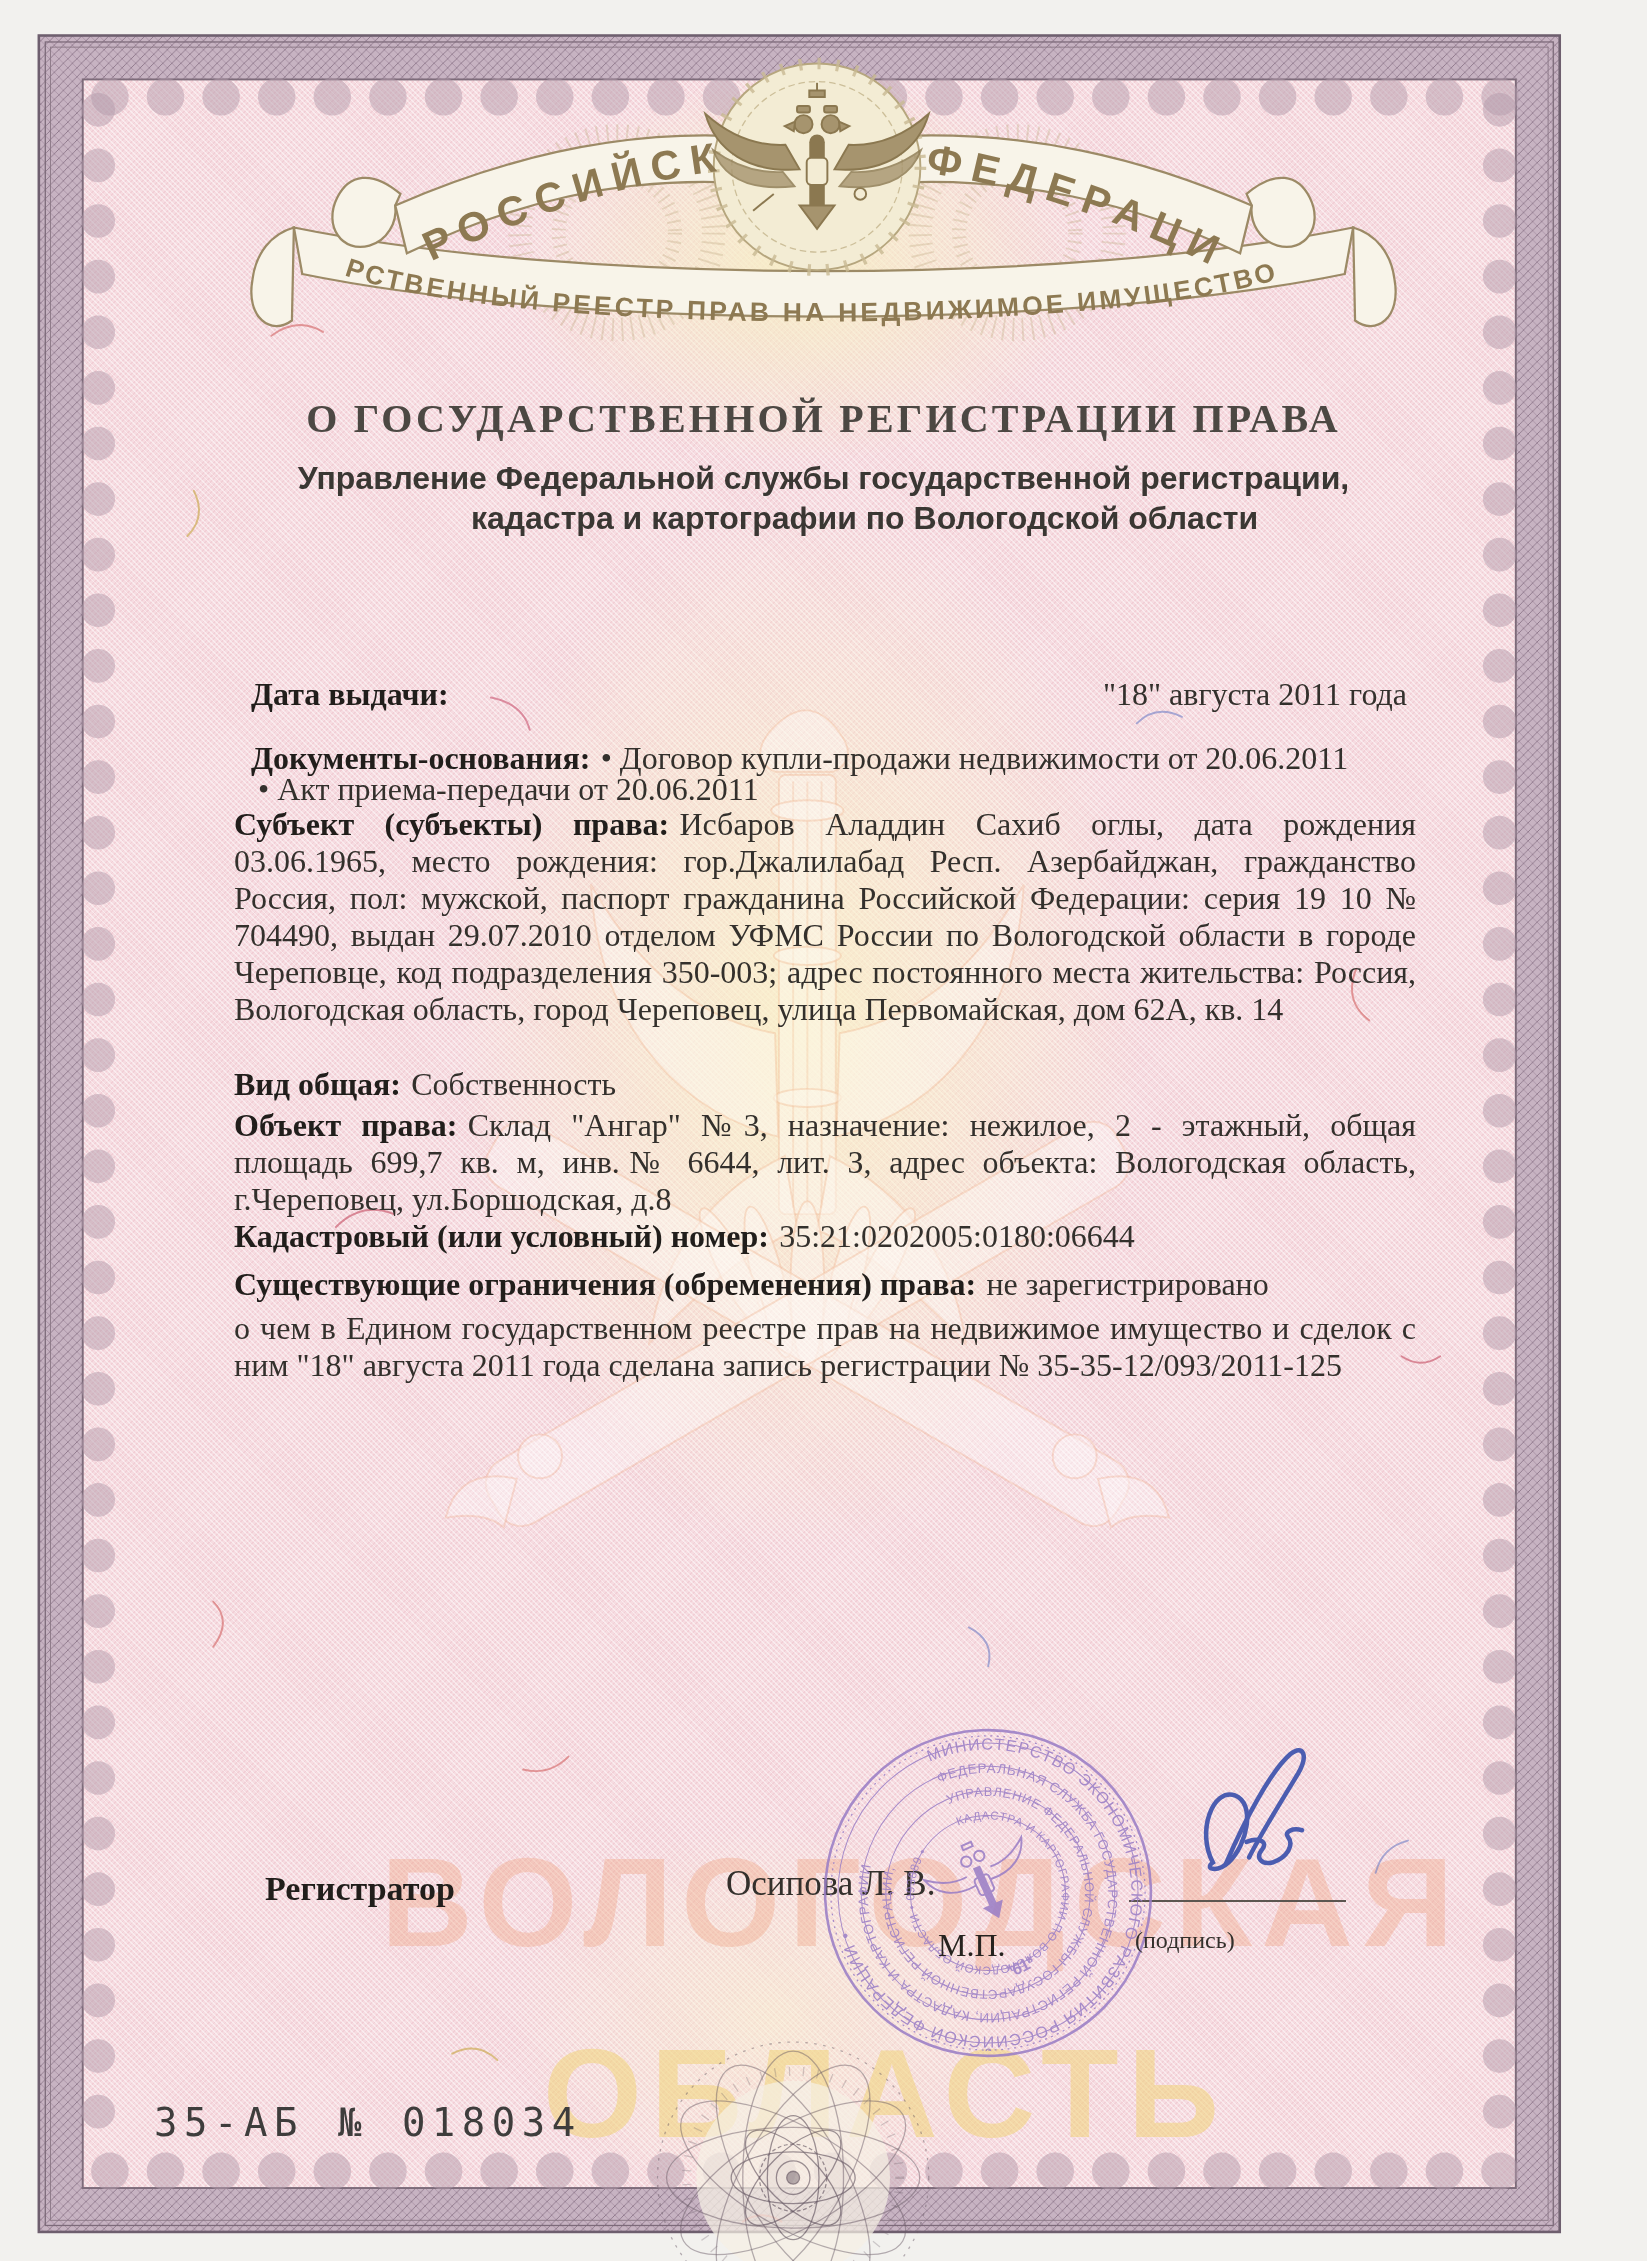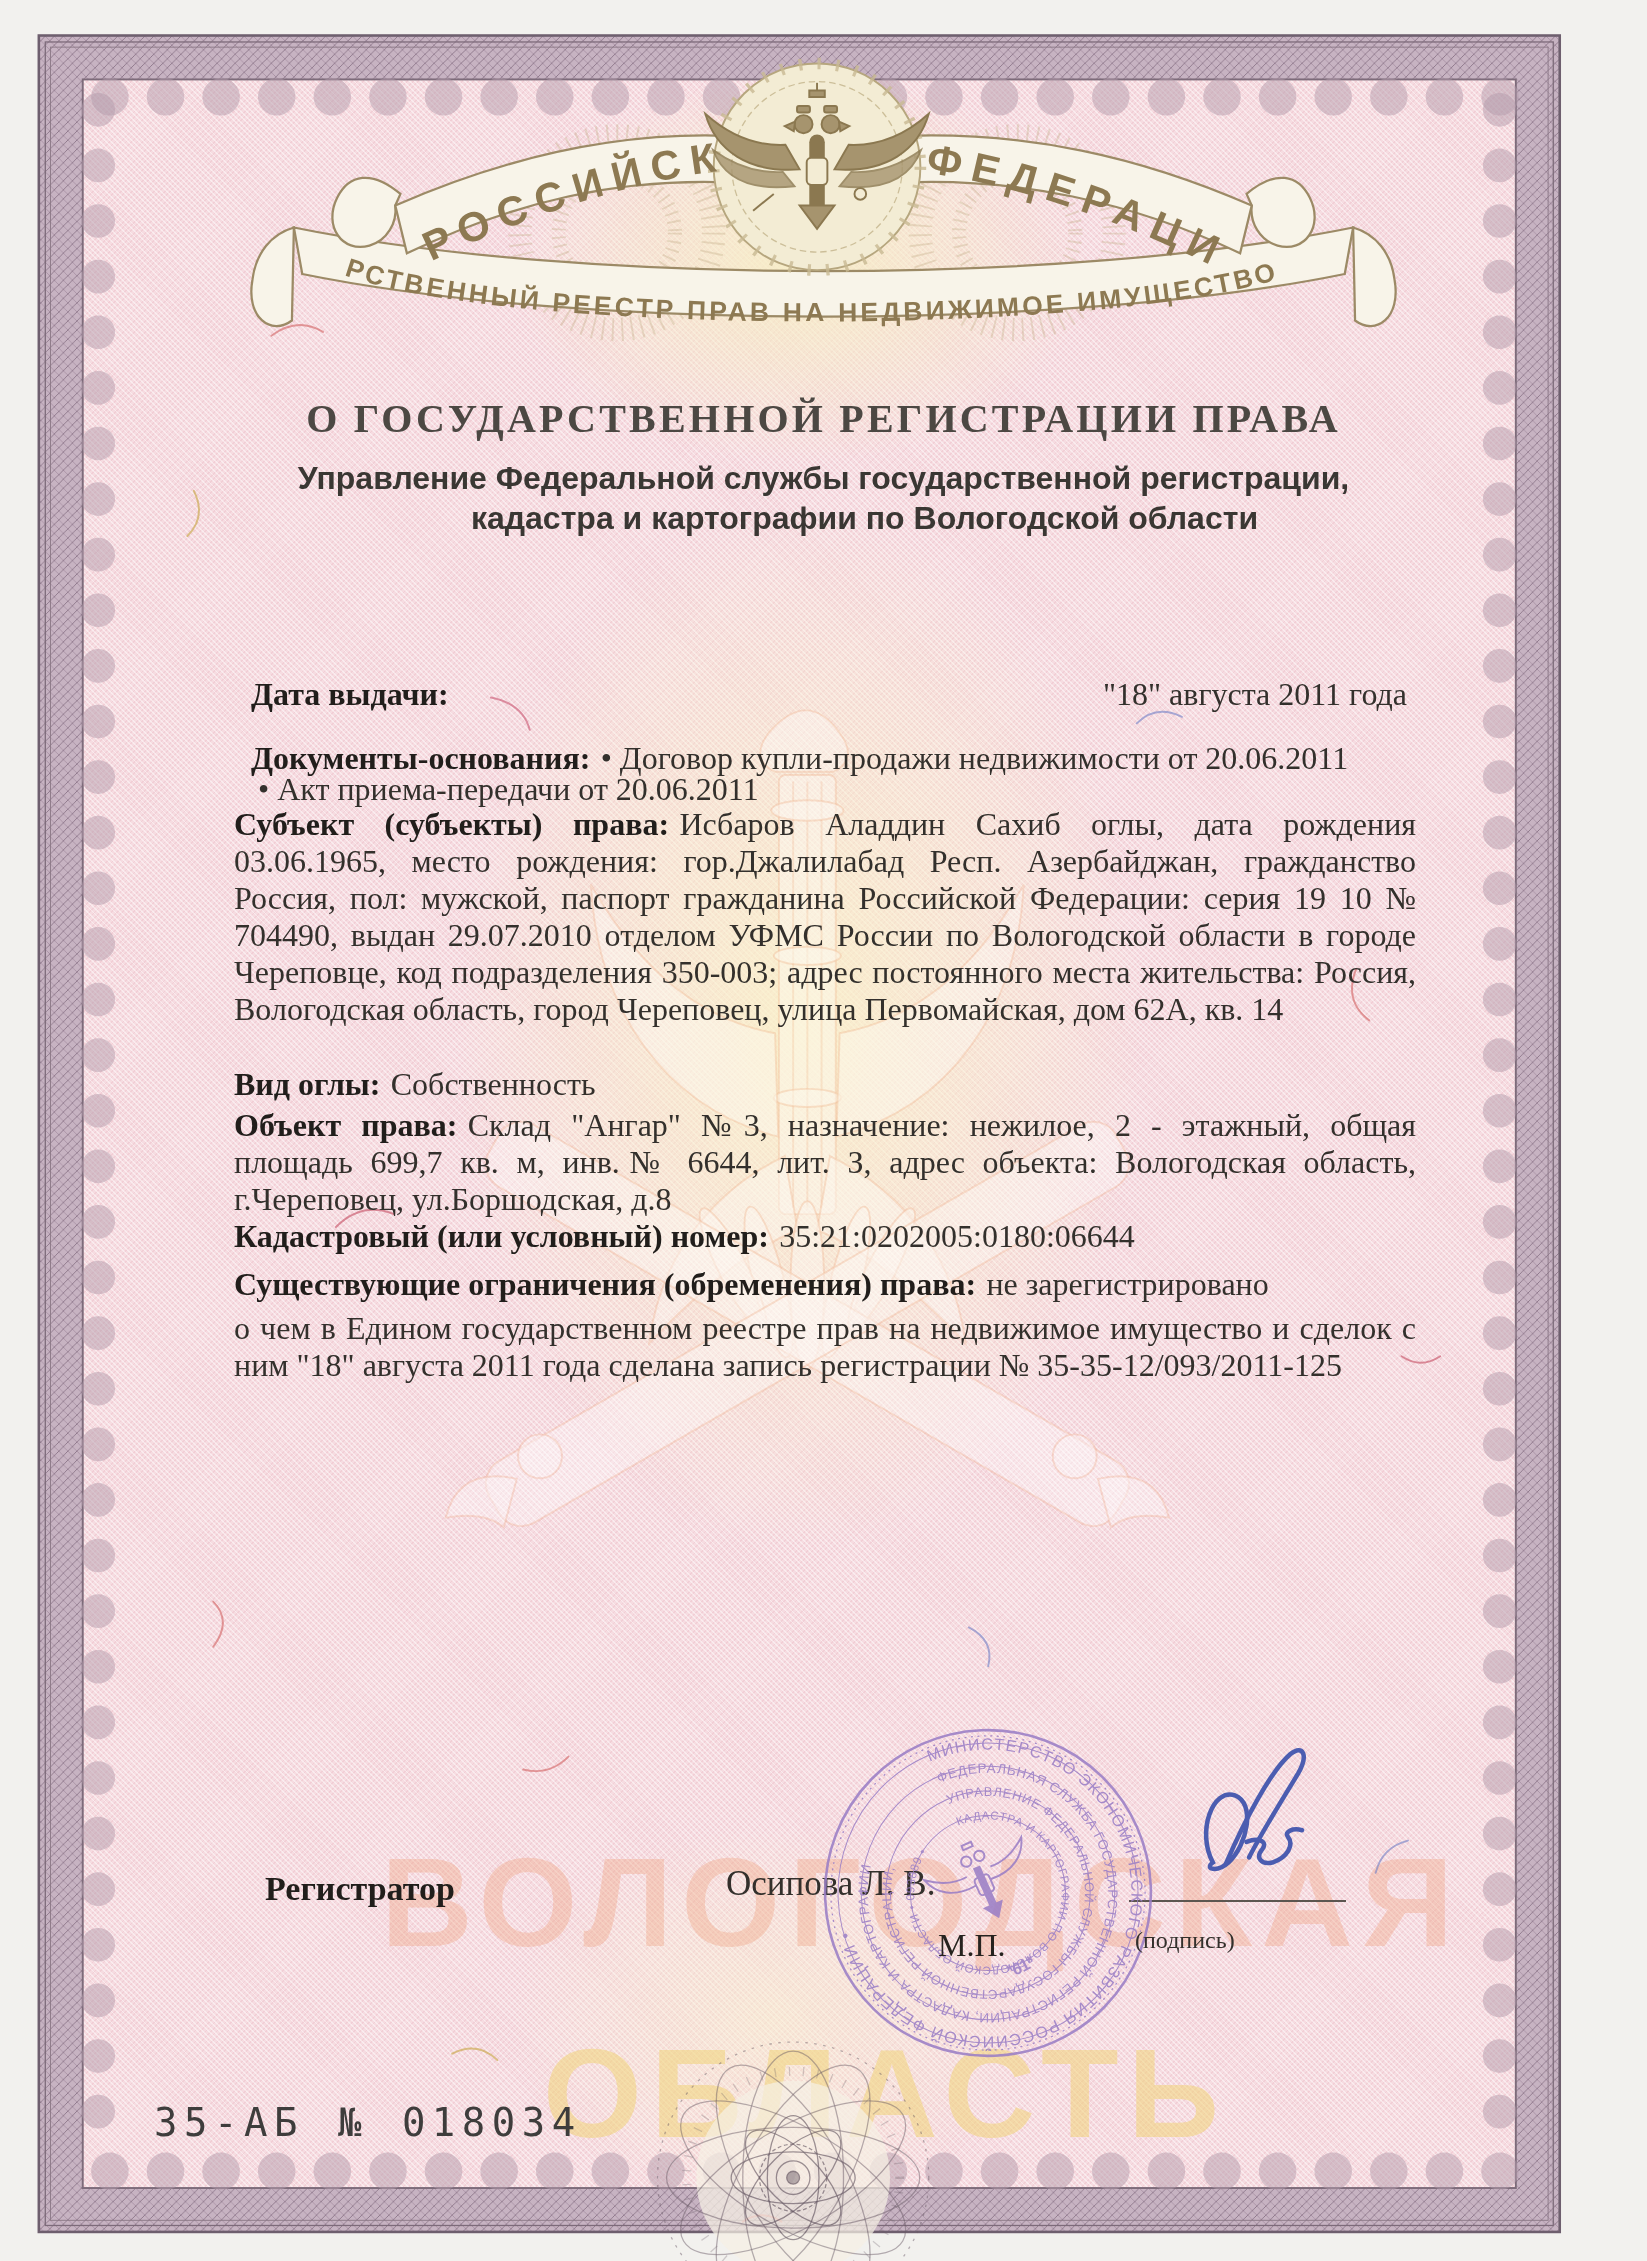--- a/index.html
+++ b/index.html
@@ -219,21 +219,21 @@
   <div class="t row-basis z4">
     <span class="lbl">Документы-основания:</span><span>• Договор купли-продажи недвижимости от 20.06.2011</span>
   </div>
   <div class="t row-basis2 z4">• Акт приема-передачи от 20.06.2011</div>
 
   <div class="t para p-subject z4">
     <span class="lbl">Субъект (субъекты) права:</span><span>Исбаров Аладдин Сахиб оглы, дата рождения 03.06.1965, место рождения: гор.Джалилабад Респ. Азербайджан, гражданство Россия, пол: мужской, паспорт гражданина Российской Федерации: серия 19 10 № 704490, выдан 29.07.2010 отделом УФМС России по Вологодской области в городе Череповце, код подразделения 350-003; адрес постоянного места жительства: Россия, Вологодская область, город Череповец, улица Первомайская, дом 62А, кв. 14</span>
   </div>
 
   <div class="t row-vid z4">
-    <span class="lbl">Вид оглы:</span><span>Собственность</span>
+    <span class="lbl">Вид общая:</span><span>Собственность</span>
   </div>
 
   <div class="t para p-object z4">
     <span class="lbl">Объект права:</span><span>Склад "Ангар" №3, назначение: нежилое, 2 - этажный, общая площадь 699,7 кв. м, инв.№ 6644, лит. З, адрес объекта: Вологодская область, г.Череповец, ул.Боршодская, д.8</span>
   </div>
 
   <div class="t row-cad z4">
     <span class="lbl">Кадастровый (или условный) номер:</span><span>35:21:0202005:0180:06644</span>
   </div>
 

